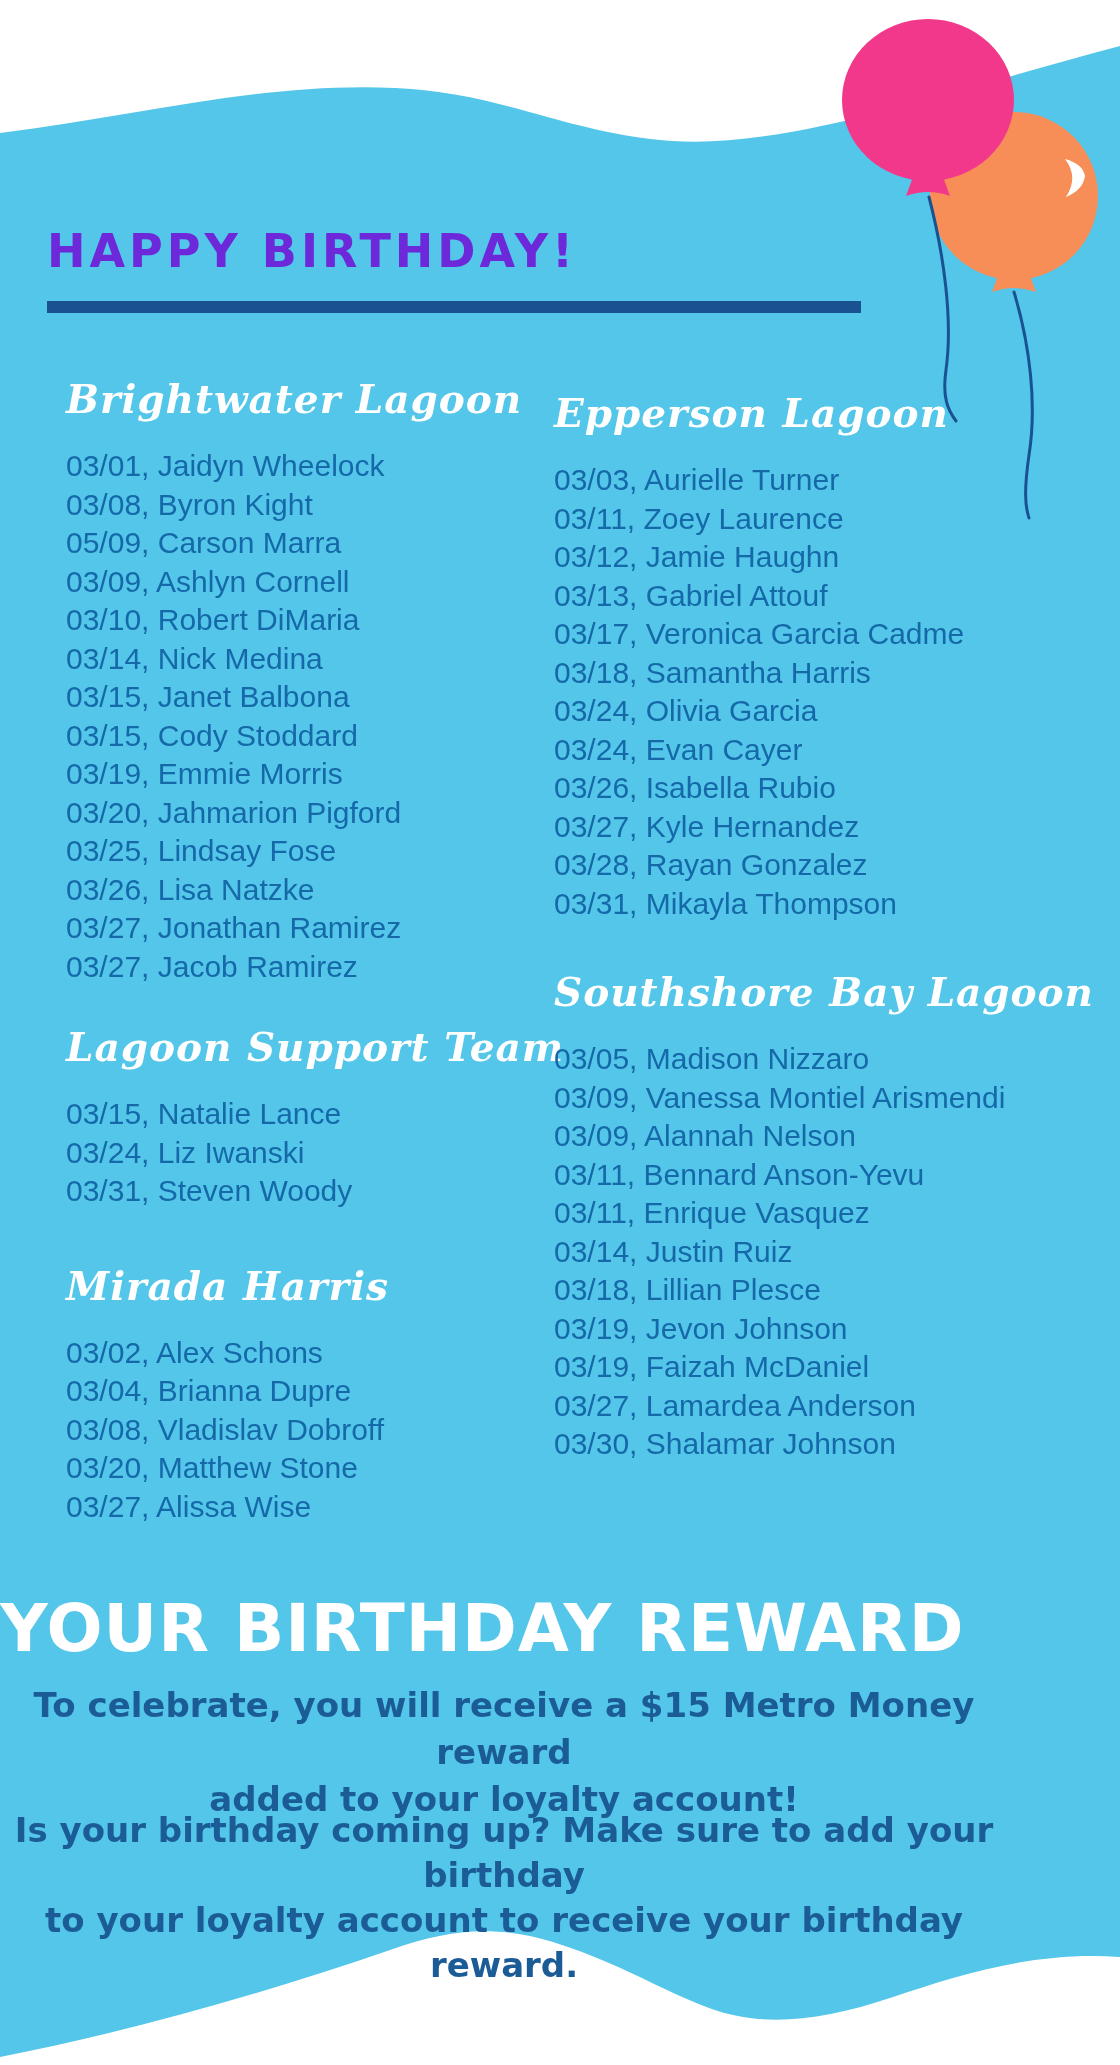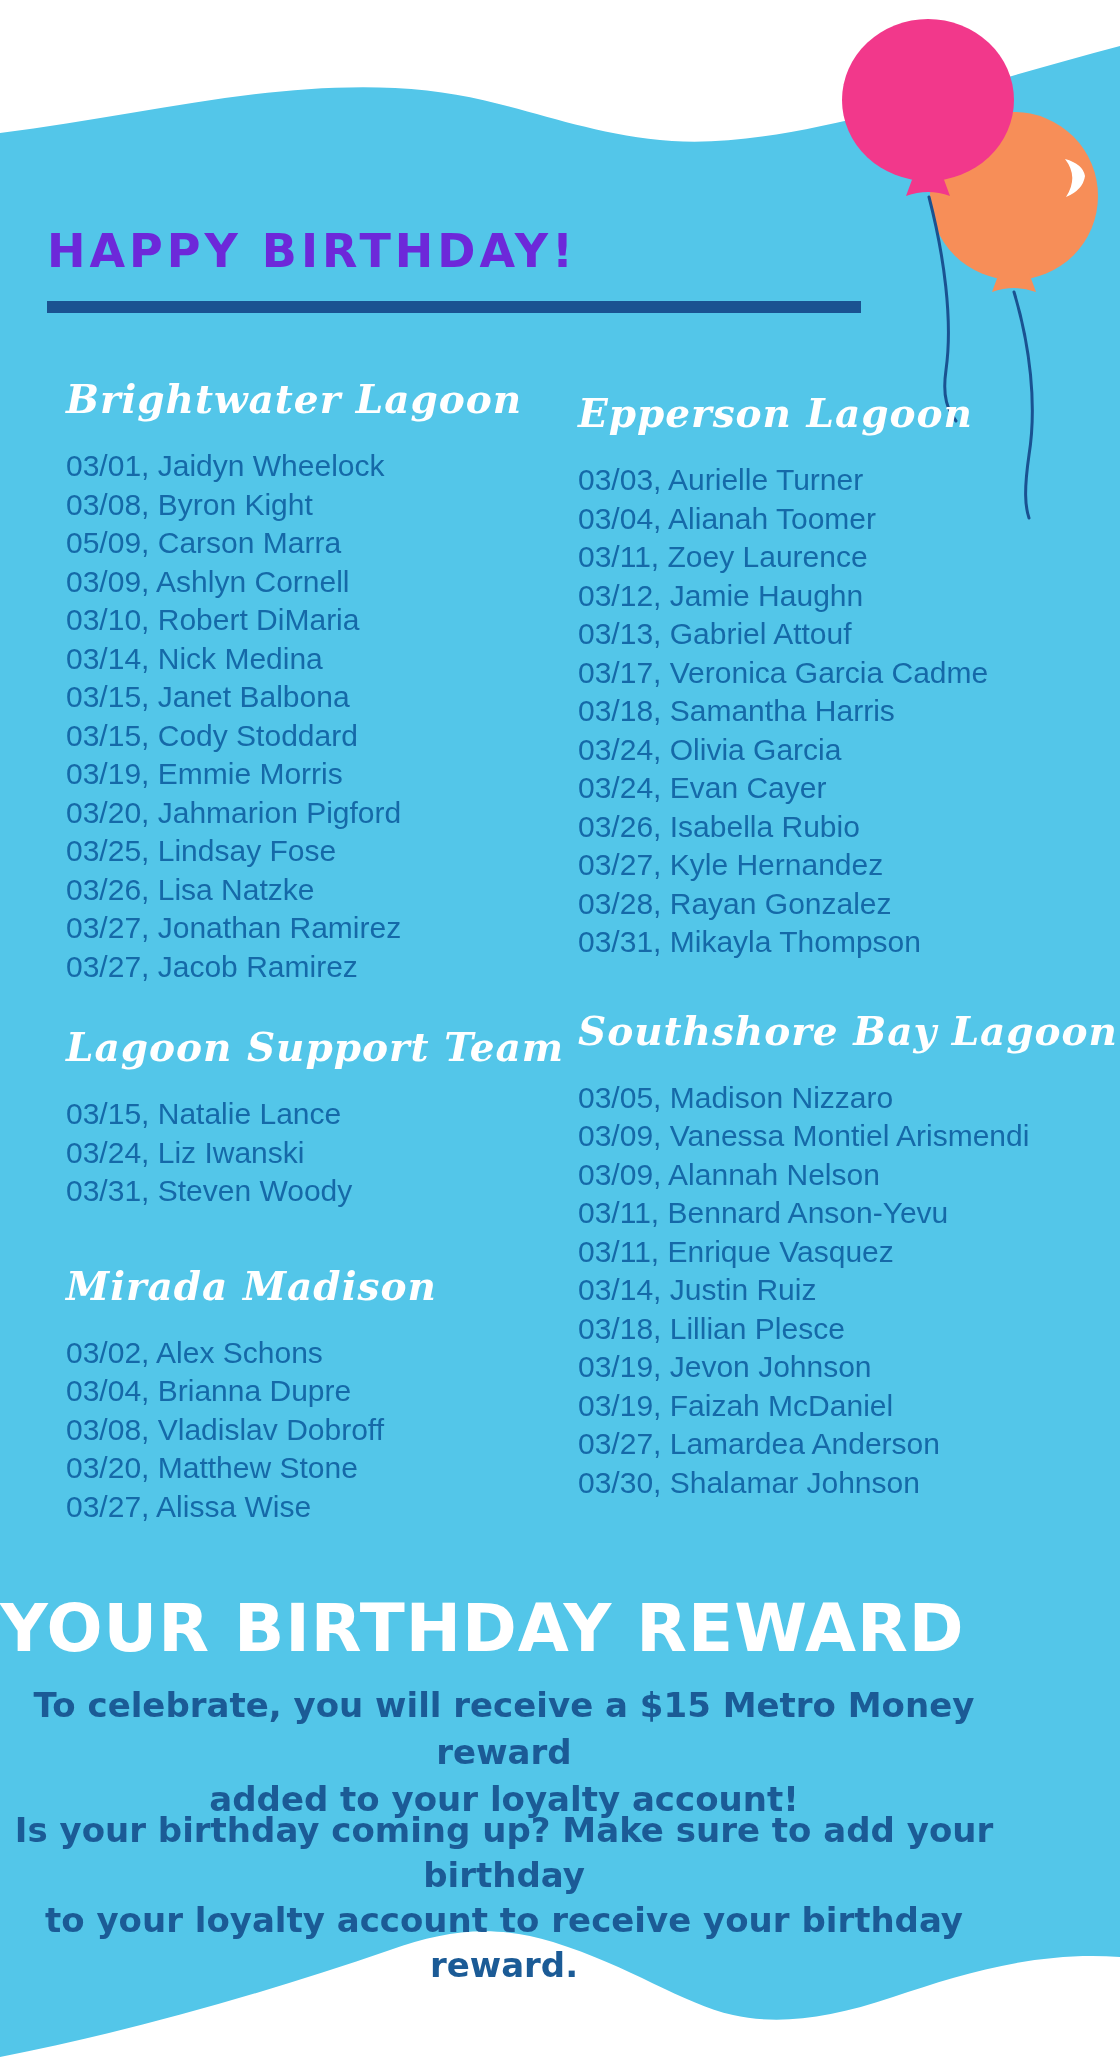--- a/index.html
+++ b/index.html
@@ -19,21 +19,21 @@
     font-family:"DejaVu Sans",sans-serif;font-weight:800;
     font-size:46px;letter-spacing:4px;color:#6d28d9;white-space:nowrap;
   }
   .rule{
     position:absolute;left:47px;top:301px;width:814px;height:12px;
     background:var(--navy,#1A5291);
   }
 
   .col{position:absolute;display:flex;flex-direction:column;}
   .col-left{left:66px;top:372px;width:505px;}
-  .col-right{left:578px;top:386px;width:535px;}
+  .col-right{left:554px;top:386px;width:535px;}
   .list-section{display:block;}
   .script-heading{
     margin:0 0 20px 0;
     font-family:"DejaVu Serif",serif;font-style:italic;font-weight:bold;
     font-size:39px;line-height:55px;color:#ffffff;letter-spacing:1px;
     white-space:nowrap;
   }
   .entry{
     font-size:30px;line-height:38.5px;color:var(--list-blue,#1569A8);
     white-space:nowrap;
@@ -111,37 +111,36 @@
     </section>
     <section class="list-section" id="sec-support">
       <h2 class="script-heading">Lagoon Support Team</h2>
       <div class="entries">
           <div class="entry">03/15, Natalie Lance</div>
           <div class="entry">03/24, Liz Iwanski</div>
           <div class="entry">03/31, Steven Woody</div>
         </div>
     </section>
     <section class="list-section" id="sec-mirada">
-      <h2 class="script-heading">Mirada Madison</h2>
+      <h2 class="script-heading">Mirada Harris</h2>
       <div class="entries">
           <div class="entry">03/02, Alex Schons</div>
           <div class="entry">03/04, Brianna Dupre</div>
           <div class="entry">03/08, Vladislav Dobroff</div>
           <div class="entry">03/20, Matthew Stone</div>
           <div class="entry">03/27, Alissa Wise</div>
         </div>
     </section>
   </div>
 
   <div class="col col-right">
     <section class="list-section" id="sec-epperson">
       <h2 class="script-heading">Epperson Lagoon</h2>
       <div class="entries">
           <div class="entry">03/03, Aurielle Turner</div>
-          <div class="entry">03/04, Alianah Toomer</div>
           <div class="entry">03/11, Zoey Laurence</div>
           <div class="entry">03/12, Jamie Haughn</div>
           <div class="entry">03/13, Gabriel Attouf</div>
           <div class="entry">03/17, Veronica Garcia Cadme</div>
           <div class="entry">03/18, Samantha Harris</div>
           <div class="entry">03/24, Olivia Garcia</div>
           <div class="entry">03/24, Evan Cayer</div>
           <div class="entry">03/26, Isabella Rubio</div>
           <div class="entry">03/27, Kyle Hernandez</div>
           <div class="entry">03/28, Rayan Gonzalez</div>

